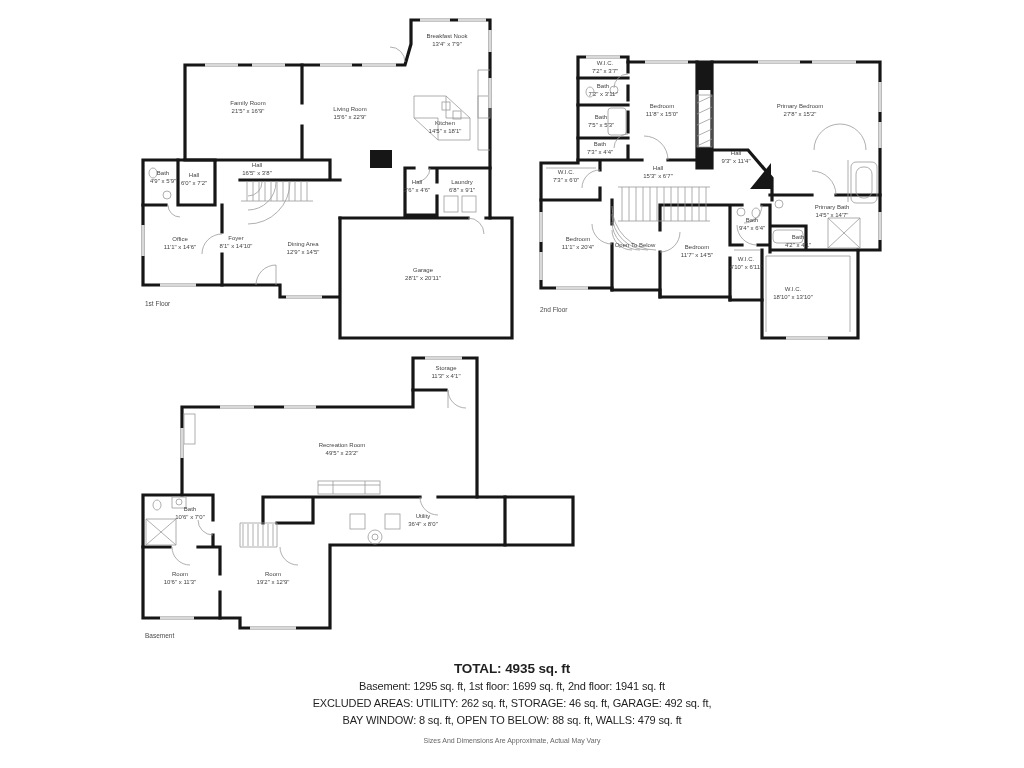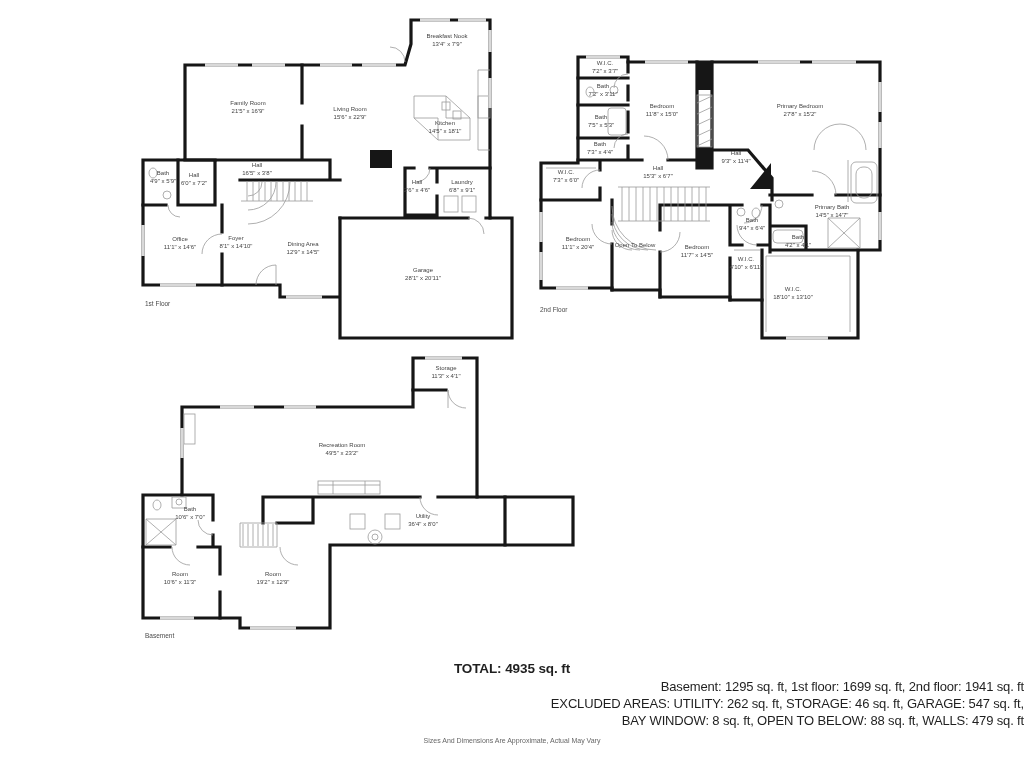--- a/index.html
+++ b/index.html
@@ -9,21 +9,21 @@
   .wall{stroke:#161616;stroke-width:3.2;fill:none;stroke-linecap:square;}
   .thin{stroke:#9b9b9b;stroke-width:0.8;fill:none;}
   .win{stroke:#d9d9d9;stroke-width:3.4;fill:none;}
   .solid{fill:#161616;stroke:none;}
   #room-labels{position:absolute;left:0;top:0;width:1024px;height:768px;}
   .room-label{position:absolute;transform:translate(-50%,-50%);text-align:center;
               font-size:6px;line-height:1.4;color:#444;white-space:nowrap;}
   .floor-label{position:absolute;font-size:6.5px;color:#4a4a4a;white-space:nowrap;}
   .summary{position:absolute;left:0;right:0;top:659px;text-align:center;color:#1f1f1f;}
   .summary .total{font-size:13.5px;font-weight:bold;line-height:19px;letter-spacing:-0.1px;}
-  .summary .sline{font-size:13px;line-height:17px;letter-spacing:-0.15px;text-align:right;}
+  .summary .sline{font-size:11px;line-height:17px;letter-spacing:-0.15px;}
   .summary .disclaimer{font-size:7px;color:#666;margin-top:8px;letter-spacing:0;}
 </style>
 </head>
 <body>
 
 <div class="canvas">
 
   <svg class="plan-svg" viewBox="0 0 1024 768">
 
     <g>
@@ -289,18 +289,18 @@
       <div class="room-label" style="left: 273px; top: 578px;">
         <div>Room</div>
         <div>19'2" x 12'9"</div>
       </div>
       <div class="floor-label" style="left: 145px; top: 632px;">Basement</div>
     </div>
 
   <div class="summary">
     <div class="total">TOTAL: 4935 sq. ft</div>
     <div class="sline">Basement: 1295 sq. ft, 1st floor: 1699 sq. ft, 2nd floor: 1941 sq. ft</div>
-    <div class="sline">EXCLUDED AREAS: UTILITY: 262 sq. ft, STORAGE: 46 sq. ft, GARAGE: 547 sq. ft,</div>
+    <div class="sline">EXCLUDED AREAS: UTILITY: 262 sq. ft, STORAGE: 46 sq. ft, GARAGE: 492 sq. ft,</div>
     <div class="sline">BAY WINDOW: 8 sq. ft, OPEN TO BELOW: 88 sq. ft, WALLS: 479 sq. ft</div>
     <div class="disclaimer">Sizes And Dimensions Are Approximate, Actual May Vary</div>
   </div>
 
 </div>
 
 </body></html>

